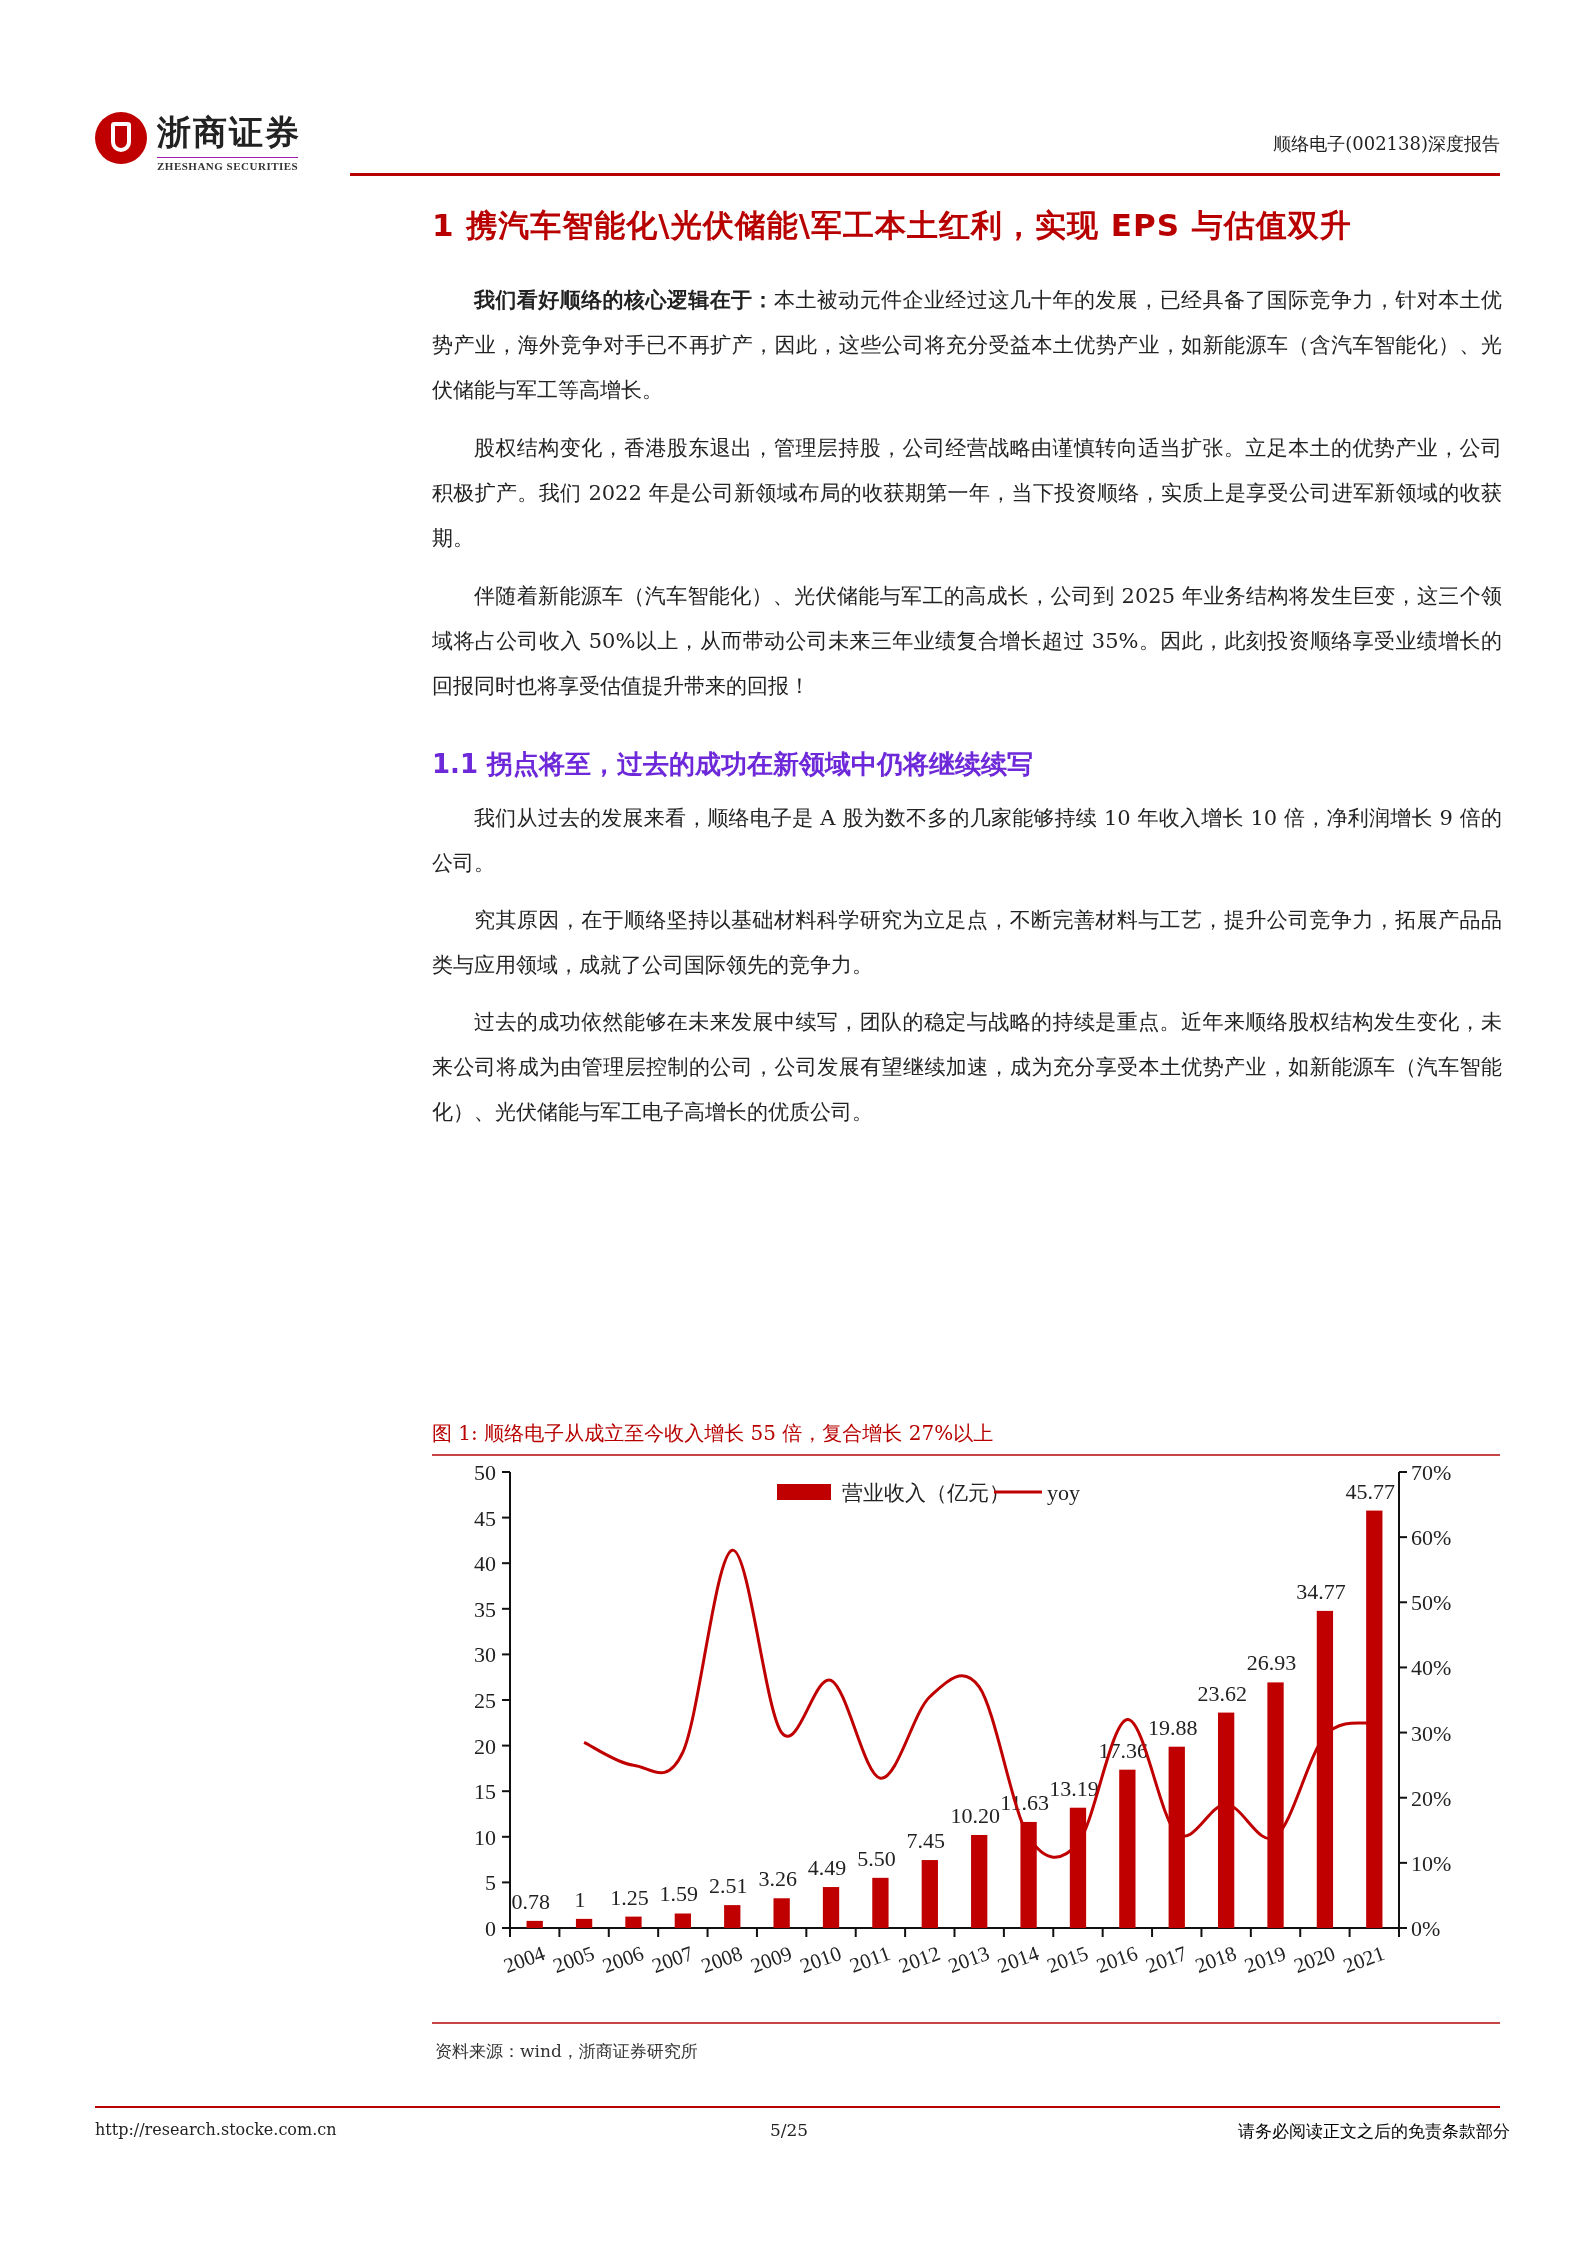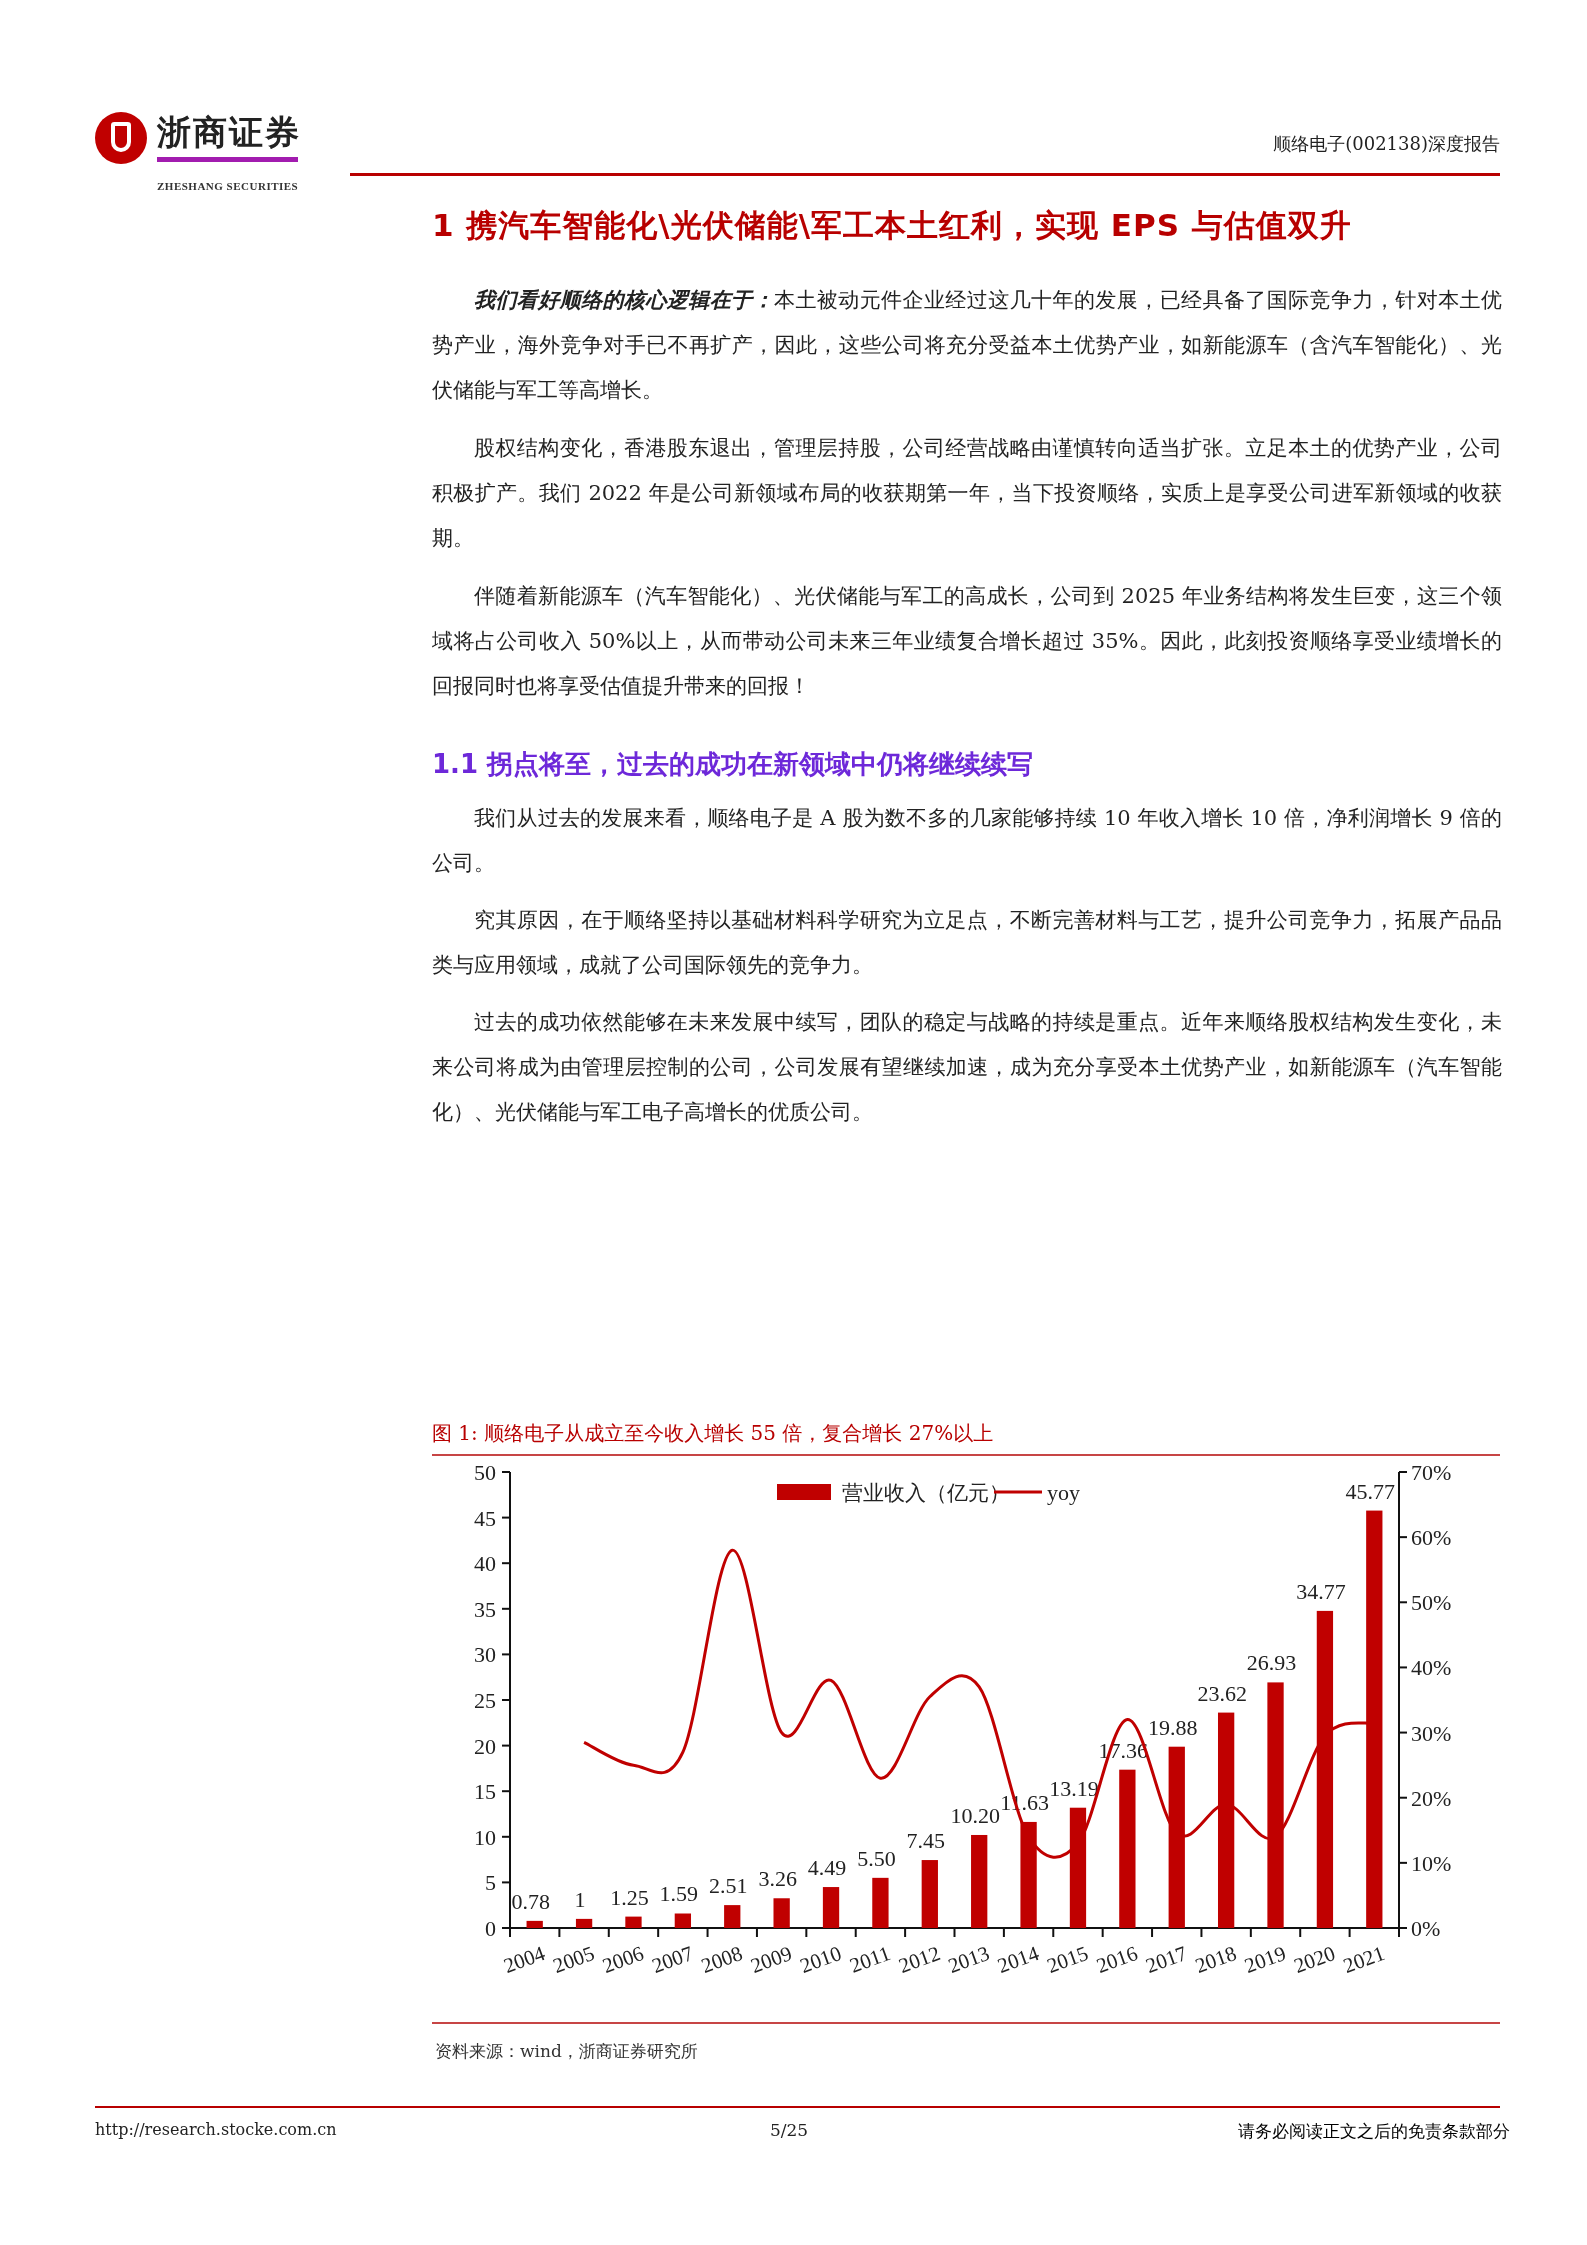--- a/index.html
+++ b/index.html
@@ -2,29 +2,29 @@
 <html><head>
 <meta charset="utf-8">
 <style>
   html, body { margin: 0; padding: 0; background: #ffffff; }
   body { width: 1587px; height: 2245px; position: relative; font-family: "DejaVu Serif", "Liberation Serif", serif; color: #222; overflow: hidden; }
   .header { position: absolute; left: 95px; top: 100px; width: 1405px; height: 75px; }
   .logo { position: absolute; left: 0; top: 0; width: 240px; height: 75px; }
   .logo-mark { position: absolute; left: 0; top: 12px; width: 52px; height: 52px; border-radius: 50%; background: #c00000; }
   .logo-mark::before { content: ""; position: absolute; left: 16px; top: 10px; width: 20px; height: 30px; border: 4px solid #fff; border-radius: 4px 4px 12px 12px; box-sizing: border-box; }
   .logo-cn { position: absolute; left: 62px; top: 10px; font-family: "DejaVu Sans", sans-serif; font-weight: bold; font-size: 34px; color: #222; letter-spacing: 2px; }
-  .logo-en { position: absolute; left: 62px; top: 57px; font-family: "Liberation Serif", serif; font-weight: bold; font-size: 11px; color: #333; letter-spacing: 0.5px; border-top: 5px solid #a21caf; padding-top: 18px; }
+  .logo-en { position: absolute; left: 62px; top: 57px; font-family: "Liberation Serif", serif; font-weight: bold; font-size: 11px; color: #333; letter-spacing: 0.5px; border-top: 1px solid #a21caf; padding-top: 2px; }
   .header-line { position: absolute; left: 255px; right: 0; top: 73px; height: 3px; background: #b80000; }
   .header-title { position: absolute; right: 0; top: 32px; font-size: 18px; color: #222; font-family: "DejaVu Serif", serif; }
 
   .content { position: absolute; left: 432px; top: 205px; width: 1070px; }
   h1 { font-family: "DejaVu Sans", sans-serif; font-weight: bold; color: #b80000; font-size: 31px; margin: 0 0 30px 0; letter-spacing: 1px; }
   h2 { font-family: "DejaVu Sans", sans-serif; font-weight: bold; color: #6d28d9; font-size: 26px; margin: 38px 0 14px 0; }
   p { font-size: 21px; line-height: 45px; margin: 0 0 12px 0; text-indent: 2em; text-align: justify; color: #222; }
-  p b { font-weight: bold; font-style: italic; }
+  p b { font-weight: bold; }
 
   .figure-caption { position: absolute; left: 432px; top: 1420px; font-size: 20px; color: #b80000; }
   .figure-topline { position: absolute; left: 432px; top: 1454px; width: 1068px; height: 2px; background: #c74545; }
   .chart { position: absolute; left: 432px; top: 1460px; width: 1100px; height: 560px; }
   .figure-bottomline { position: absolute; left: 432px; top: 2022px; width: 1068px; height: 2px; background: #c74545; }
   .source { position: absolute; left: 435px; top: 2040px; font-size: 17px; color: #333; }
 
   .footer-line { position: absolute; left: 95px; top: 2106px; width: 1405px; height: 2px; background: #b80000; }
   .footer-left { position: absolute; left: 95px; top: 2120px; font-size: 16px; color: #222; }
   .footer-center { position: absolute; left: 770px; top: 2120px; font-size: 17px; color: #222; }

